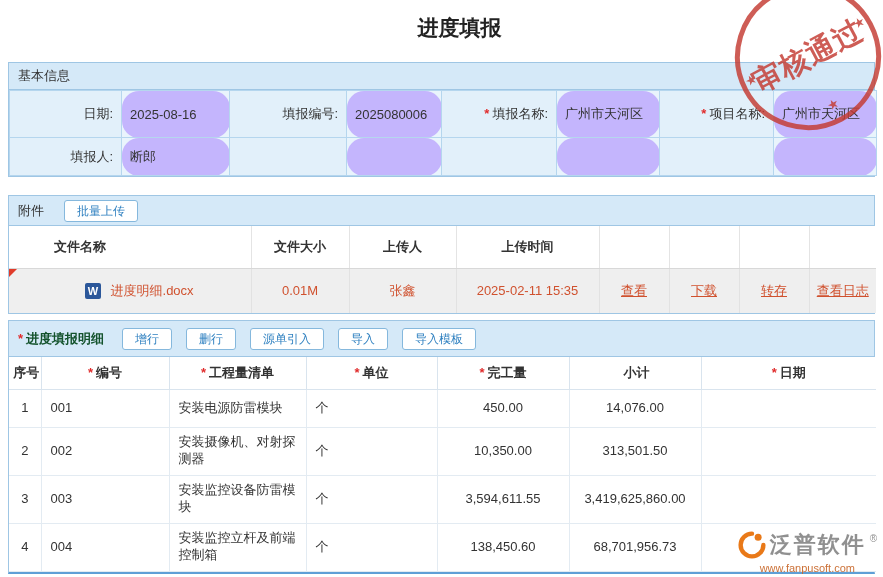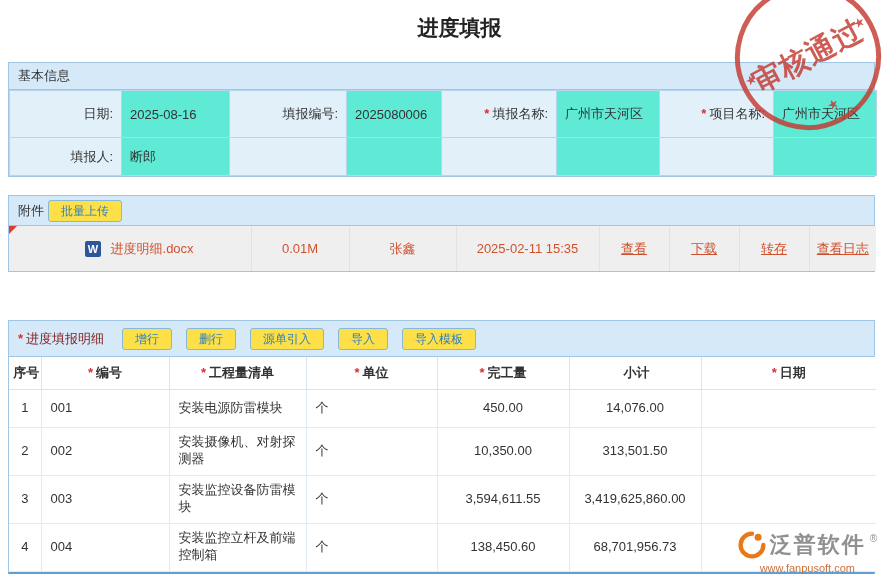--- a/index.html
+++ b/index.html
@@ -15,37 +15,37 @@
   }
 
   
   .box { position:absolute; left:8px; width:867px; border:1px solid #9fc6e4; background:#fff; }
   .section-bar {
     background:#d5e9f8; border-bottom:1px solid #9fc6e4; padding:0 9px;
     display:flex; align-items:center;
   }
   .req { color:#e02b2b; margin-right:3px; font-weight:bold; }
   .btn {
-    background:#fde047; border:1px solid #85b8dd; color:#2f80c0; border-radius:3px;
+    background:#ffffff; border:1px solid #85b8dd; color:#2f80c0; border-radius:3px;
     font-size:12px; padding:4px 12px; cursor:pointer; font-family:inherit; line-height:1;
   }
 
   
   .basic-info { top:62px; }
   .basic-info .section-bar { height:27px; }
   table.form { width:100%; border-collapse:collapse; table-layout:fixed; background:#e9f4fc; }
   table.form td { border:1px solid #b5d6ee; padding:0 8px; overflow:hidden; white-space:nowrap; }
   td.flabel { background:#e2f0fa; text-align:right;margin-top:48px; }
-  td.fvalue { background:#5eead4; text-align:left; }
+  td.fvalue { background:#c4b5fd; text-align:left;border-radius:17px; }
   tr.frow1 td { height:47px; }
   tr.frow2 td { height:38px; }
 
   
   .attachments { top:195px; }
-  .attachments .section-bar { height:30px; gap:4px; }
+  .attachments .section-bar { height:30px; gap:20px; }
   table.attach { width:100%; border-collapse:collapse; table-layout:fixed; }
   table.attach th {
     font-weight:bold; color:#333; background:#fff; height:42px; text-align:center;
     border-right:1px solid #e4e4e4; border-bottom:1px solid #d8d8d8; overflow:hidden; white-space:nowrap;
   }
   table.attach th.th-filename { text-align:left; padding-left:45px; }
   table.attach th:last-child { border-right:none; }
   table.attach td {
     height:45px; background:#efefef; text-align:center; color:#d0512e;
     border-right:1px solid #e2e2e2; overflow:hidden; white-space:nowrap;
@@ -61,21 +61,21 @@
     font-size:11px; font-weight:bold; text-align:center; line-height:16px;
     border-radius:2px; margin-right:6px; vertical-align:middle;
   }
   .file-name { color:#d0512e; cursor:pointer; vertical-align:middle; }
   td.time-cell { background:#d9d9d9; }
   a.action { color:#d0512e; text-decoration:underline; cursor:pointer; }
 
   
   .detail { top:320px; border-bottom:2px solid #5f9fd6; }
   .detail .section-bar { height:36px; }
-  .detail-title { font-weight:normal; color:#7f1d1d; }
+  .detail-title { font-weight:bold; color:#14532d; }
   .detail .btn { margin-left:14px; }
   .detail .btn:first-of-type { margin-left:18px; }
   table.grid { width:100%; border-collapse:collapse; table-layout:fixed; }
   table.grid th {
     font-weight:bold; background:#fff; height:32px; text-align:center;
     border:1px solid #d9e4ee; border-top:none; overflow:hidden; white-space:nowrap;
   }
   table.grid td {
     background:#fff; border:1px solid #e3ebf2; padding:3px 9px; line-height:1.3;
     overflow:hidden;
@@ -175,20 +175,30 @@
         <col style="width:242px">
           <col style="width:98px">
           <col style="width:107px">
           <col style="width:143px">
         <col style="width:70px">
           <col style="width:70px">
           <col style="width:70px">
           <col style="width:67px">
       </colgroup>
       <tbody>
+          <tr>
+        <th class="th-filename">文件名称</th>
+        <th>文件大小</th>
+        <th>上传人</th>
+        <th>上传时间</th>
+        <th></th>
+        <th></th>
+        <th></th>
+        <th></th>
+      </tr>
       <tr>
         <td class="file-cell">
           <span class="corner-marker"></span>
           <span class="word-icon">W</span>
           <span class="file-name">进度明细.docx</span>
         </td>
         <td>0.01M</td>
         <td>张鑫</td>
         <td class="time-cell">2025-02-11 15:35</td>
         <td><a class="action">查看</a></td>

